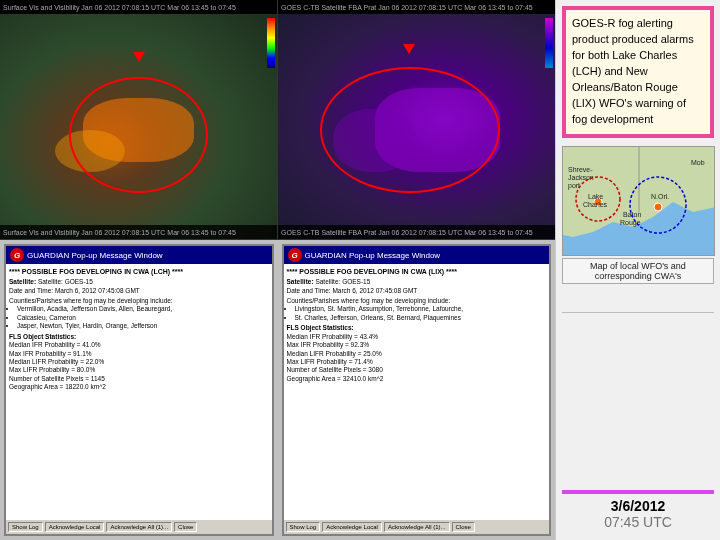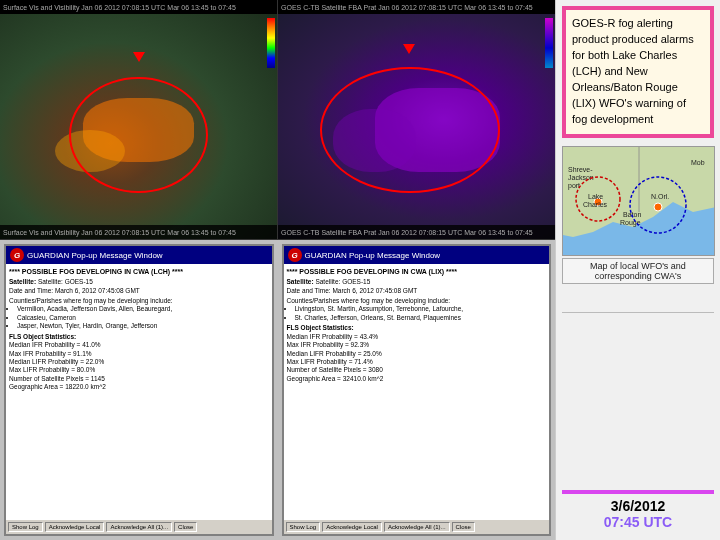--- a/index.html
+++ b/index.html
@@ -234,22 +234,22 @@
     }
 
     .timestamp-box .date {
       font-size: 14px;
       font-weight: bold;
       color: #000;
     }
 
     .timestamp-box .time {
       font-size: 14px;
-      font-weight: bold;
-      color: #8b5cf6;
+      font-weight: normal;
+      color: #737373;
     }
 
     
     .radar-map-detail {
       position: absolute;
       inset: 14px 0 14px 0;
       overflow: hidden;
     }
 
     .section-divider {

